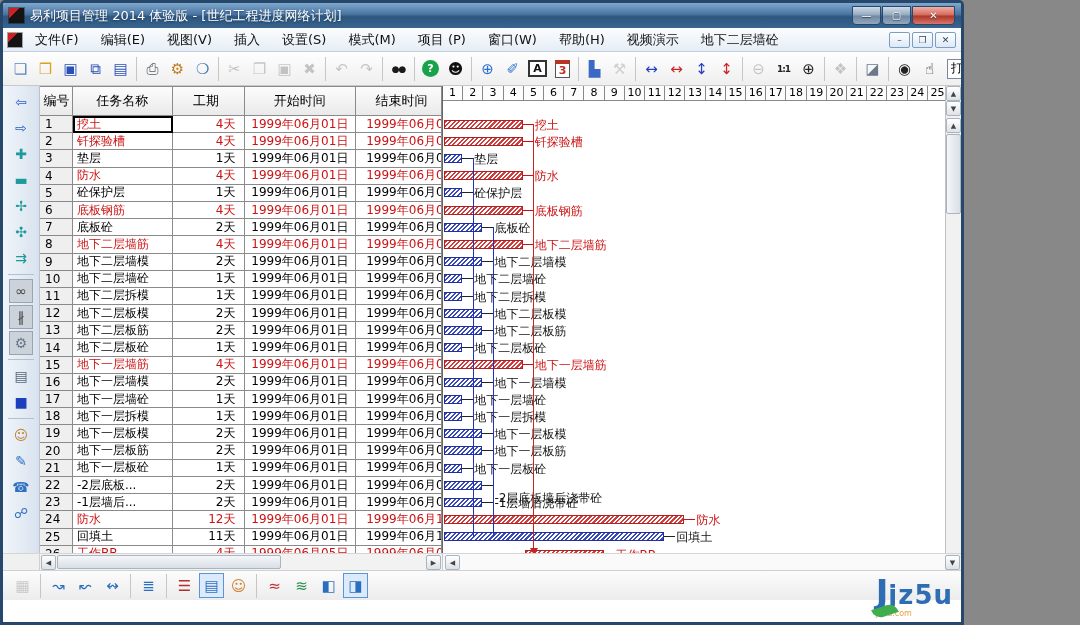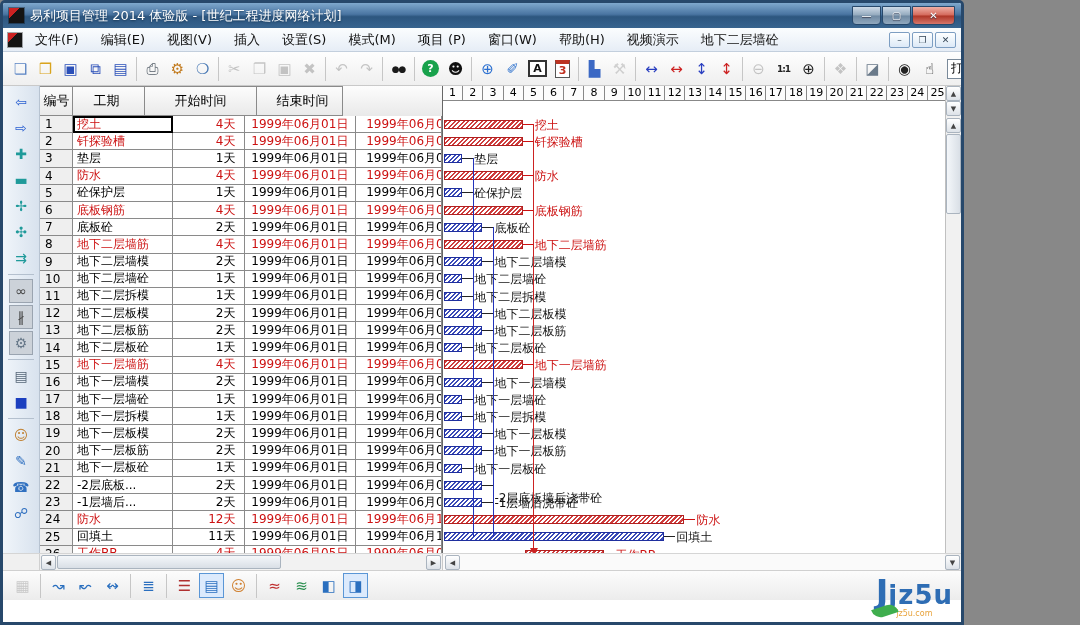--- a/index.html
+++ b/index.html
@@ -83,21 +83,21 @@
   .h-table{width:403px;background:#f2f2f2;border-right:1px solid #c9c9c9}
   .h-gantt{flex:1;background:#fafafa}
   .h-right{width:16px}
   .hthumb{position:absolute;top:1px;height:14px;background:linear-gradient(#f4f7fa,#d9dfe6);border:1px solid #aab4bf;border-radius:2px}
   
   .btoolbar{height:30px;display:flex;align-items:center;gap:2px;padding:0 7px;background:linear-gradient(#fcfcfc,#ececec);border-top:1px solid #d0d0d0}
   .bt-icon.active{border:1px solid #5a96d6;background:#dceafc}
   
   .statusbar{height:22px;display:flex;align-items:center;padding:0 8px;font-size:12px;color:#222;background:linear-gradient(#f8f8f8,#e7e7e7);border-top:1px solid #cfcfcf}
   
-  .watermark{position:absolute;right:8px;bottom:4px;text-align:center;pointer-events:none;z-index:5}
+  .watermark{position:absolute;right:8px;bottom:4px;text-align:left;pointer-events:none;z-index:5}
   .wm-row{position:relative;display:inline-block}
   .wm-j{font-size:34px;font-weight:bold;color:#2e6db4}
   .wm-rest{font-size:26px;font-weight:bold;color:#2e6db4;letter-spacing:1px}
   .wm-leaf{position:absolute;left:-4px;bottom:-4px;width:26px;height:10px;background:#3fae4e;border-radius:0 10px 0 10px;transform:rotate(-18deg)}
   .wm-site{font-size:8px;color:#e8a33c;margin-top:-3px}
 </style>
 </head>
 <body>
 
 <div class="win">
@@ -305,20 +305,21 @@
           <span style="color: rgb(48, 112, 192);">☎</span>
         </div>
         <div class="si">
           <span style="color: rgb(48, 112, 192);">☍</span>
         </div>
       </div>
 
     <div class="table">
       <div class="trow thead" id="theadBox">
           <div class="tcell th c0">编号</div>
+          <div class="tcell th c1">任务名称</div>
           <div class="tcell th c2">工期</div>
           <div class="tcell th c3">开始时间</div>
           <div class="tcell th c4">结束时间</div>
         </div>
       <div class="tbody" id="tbodyBox">
           <div class="trow">
             <div class="tcell c0">1</div>
             <div class="tcell c1 red sel">挖土</div>
             <div class="tcell c2 red">4天</div>
             <div class="tcell c3 red">1999年06月01日</div>

